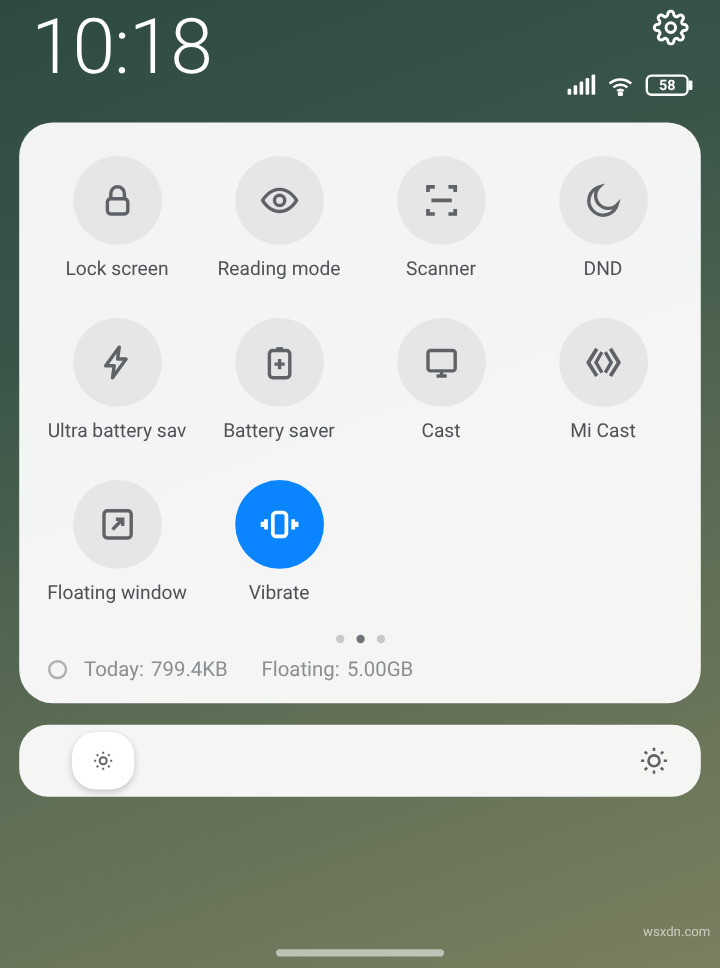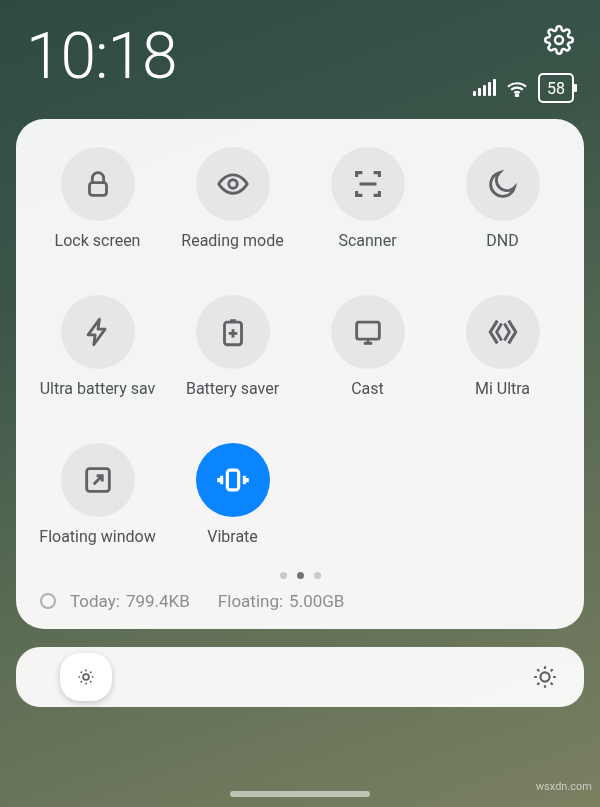--- a/index.html
+++ b/index.html
@@ -2,52 +2,52 @@
 <html><head>
 <meta charset="utf-8">
 <style>
   * { box-sizing: border-box; margin: 0; padding: 0; }
   body {
     width: 600px; height: 807px;
     font-family: -apple-system, "Segoe UI", Roboto, sans-serif;
     background: linear-gradient(160deg, #2f4a42 0%, #3a5548 30%, #5a6b54 60%, #7a8060 100%);
     overflow: hidden; position: relative;
   }
-  .status-top { display: flex; justify-content: space-between; align-items: flex-start; padding: 25px 26px 0 26px; color: #fff; }
+  .status-top { display: flex; justify-content: space-between; align-items: flex-start; padding: 8px 26px 0 26px; color: #fff; }
   .time { font-size: 64px; font-weight: 300; letter-spacing: -1px; line-height: 1; }
   .date { font-size: 20px; font-weight: 400; margin-top: 6px; opacity: .95; }
   .status-right { display: flex; flex-direction: column; align-items: flex-end; gap: 22px; }
   .gear { width: 30px; height: 30px; }
   .indicators { display: flex; align-items: center; gap: 10px; height: 22px; }
   .signal-bars { display: flex; align-items: flex-end; gap: 2px; height: 16px; }
   .signal-bars span { width: 3px; background: #fff; border-radius: 1px; }
   .signal-bars span:nth-child(1){height:5px}.signal-bars span:nth-child(2){height:8px}.signal-bars span:nth-child(3){height:11px}.signal-bars span:nth-child(4){height:14px}.signal-bars span:nth-child(5){height:17px}
-  .battery { border: 2px solid #fff; border-radius: 5px; height: 30px; width: 36px; display:flex;align-items:center;justify-content:center; position:relative; font-size:16px; font-weight:400; color:#fff;}
+  .battery { border: 2px solid #fff; border-radius: 5px; height: 18px; width: 36px; display:flex;align-items:center;justify-content:center; position:relative; font-size:12px; font-weight:700; color:#fff;}
   .battery::after { content:""; position:absolute; right:-5px; width:3px; height:8px; background:#fff; border-radius:1px;}
   
   .panel { margin: 20px 16px 0 16px; background: rgba(253,253,253,.95); border-radius: 28px; padding: 28px 14px 18px 14px; }
-  .grid { display: grid; grid-template-columns: repeat(4, 1fr); row-gap: 45px; }
+  .grid { display: grid; grid-template-columns: repeat(4, 1fr); row-gap: 32px; }
   .tile { display:flex; flex-direction:column; align-items:center; gap:10px; position:relative; }
   .circle { width: 74px; height: 74px; border-radius: 50%; background: #e6e6e6; display:flex; align-items:center; justify-content:center; color:#5f6266; }
   .circle.active { background:#0a84ff; color:#fff; }
   .tile-label { font-size: 16px; color:#4f5256; text-align:center; max-width: 128px; white-space: nowrap; overflow:hidden; text-overflow: ellipsis; }
   .highlight-box { position:absolute; border:3px solid #e11; top:-14px; left:-6px; right:-6px; bottom:-14px; pointer-events:none; }
   
   .dots { display:flex; justify-content:center; gap:10px; margin-top:26px; }
   .dot { width:7px; height:7px; border-radius:50%; background:#c7c9cb; }
   .dot.active { background:#6f7478; }
   
   .data-row { display:flex; align-items:center; gap:14px; margin-top:12px; padding: 0 10px; color:#8b8e91; font-size:17px; }
   .data-circle { width:16px; height:16px; border:2px solid #aeb1b3; border-radius:50%; }
   
   .brightness { margin: 18px 16px 0 16px; background: rgba(253,253,253,.95); border-radius: 24px; height: 60px; display:flex; align-items:center; justify-content:space-between; padding: 0 26px; color:#5f6266; }
   .track { flex:1; height:60px; position:relative; margin:0 4px; }
   .thumb { position:absolute; left:3%; top:50%; transform:translateY(-50%); width:52px; height:48px; background:#fff; border-radius:20px; box-shadow:0 2px 6px rgba(0,0,0,.2); display:flex;align-items:center;justify-content:center; }
   
-  .watermark { position:absolute; right:8px; bottom:14px; color:rgba(255,255,255,.6); font-size:11px;text-align:center; }
+  .watermark { position:absolute; right:8px; bottom:24px; color:rgba(255,255,255,.6); font-size:11px;text-align:center; }
   .nav-pill { position:absolute; bottom:10px; left:50%; transform:translateX(-50%); width:140px; height:6px; border-radius:3px; background:rgba(255,255,255,.55); }
   svg { display:block; }
 </style>
 </head>
 <body>
 
 <div class="status-top">
   <div>
     <div class="time">10:18</div>
   </div>
@@ -136,21 +136,21 @@
           </svg>
         </div>
         <div class="tile-label">Cast</div>
       </div>
       <div class="tile">
         <div class="circle">
           <svg width="34" height="34" viewBox="0 0 24 24">
             <use href="#ic-mishare"></use>
           </svg>
         </div>
-        <div class="tile-label">Mi Ultra</div>
+        <div class="tile-label">Mi Cast</div>
       </div>
       <div class="tile">
         <div class="circle">
           <svg width="34" height="34" viewBox="0 0 24 24">
             <use href="#ic-float"></use>
           </svg>
         </div>
         <div class="tile-label">Floating window</div>
       </div>
       <div class="tile">

